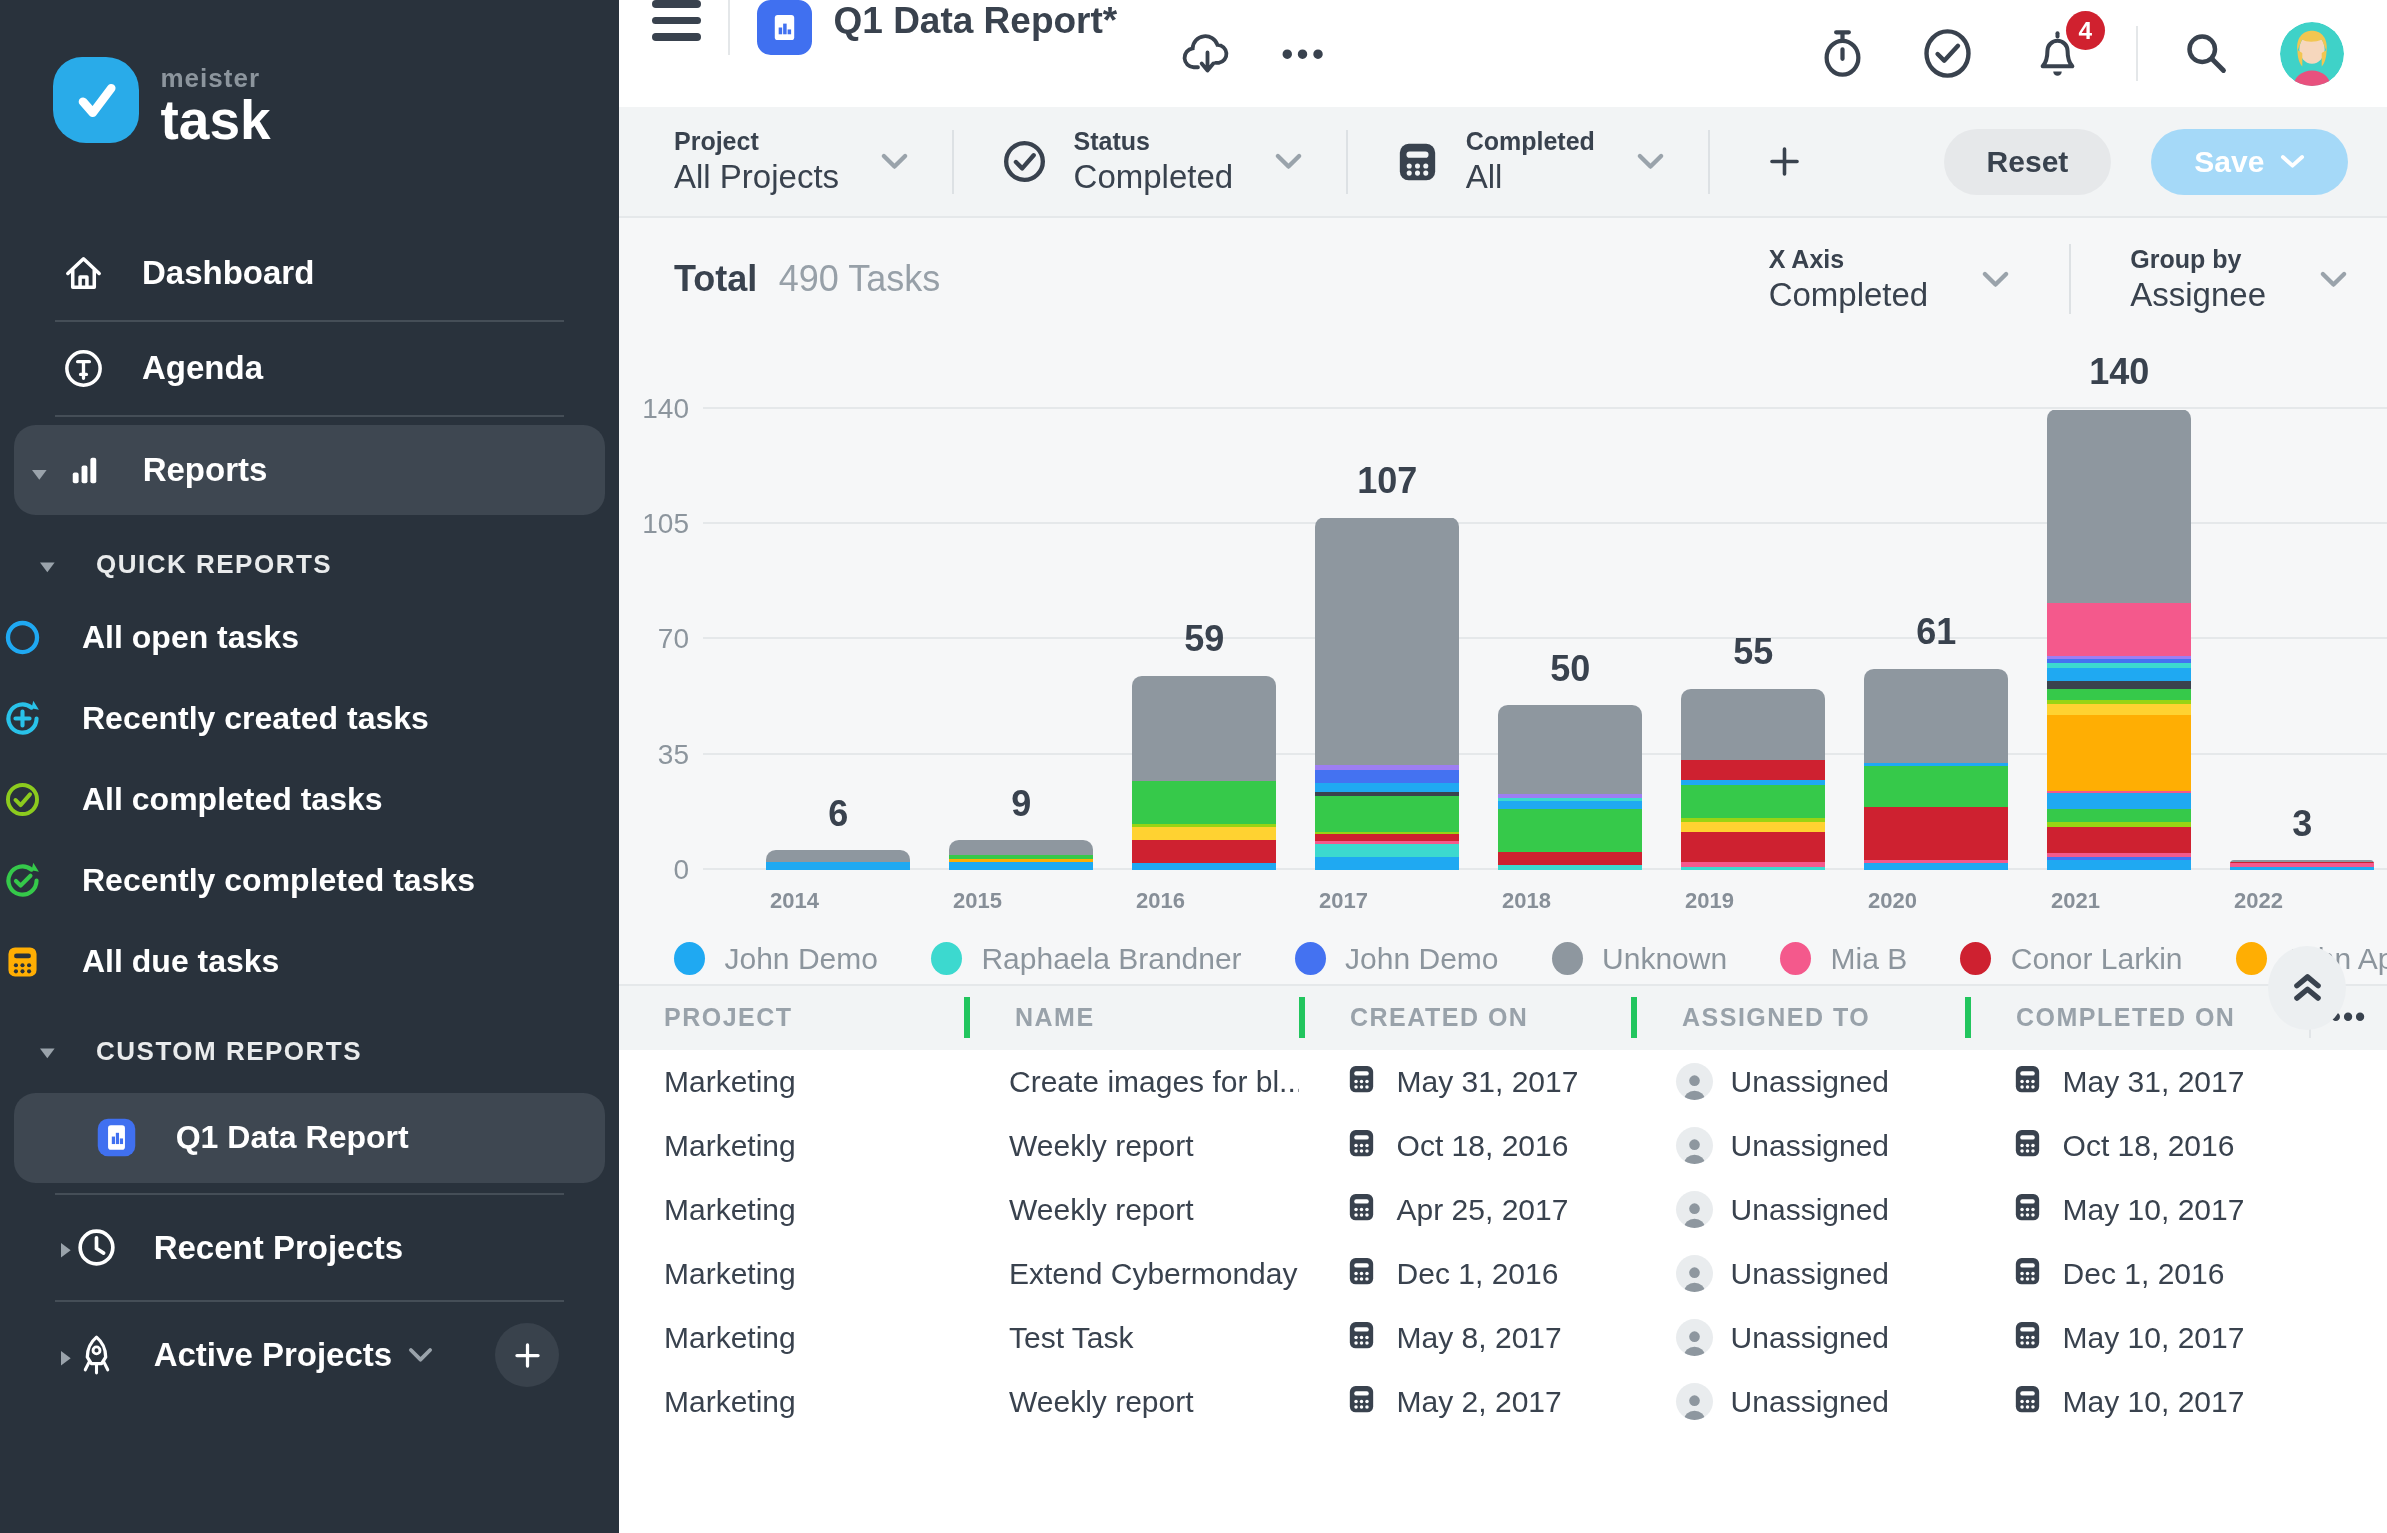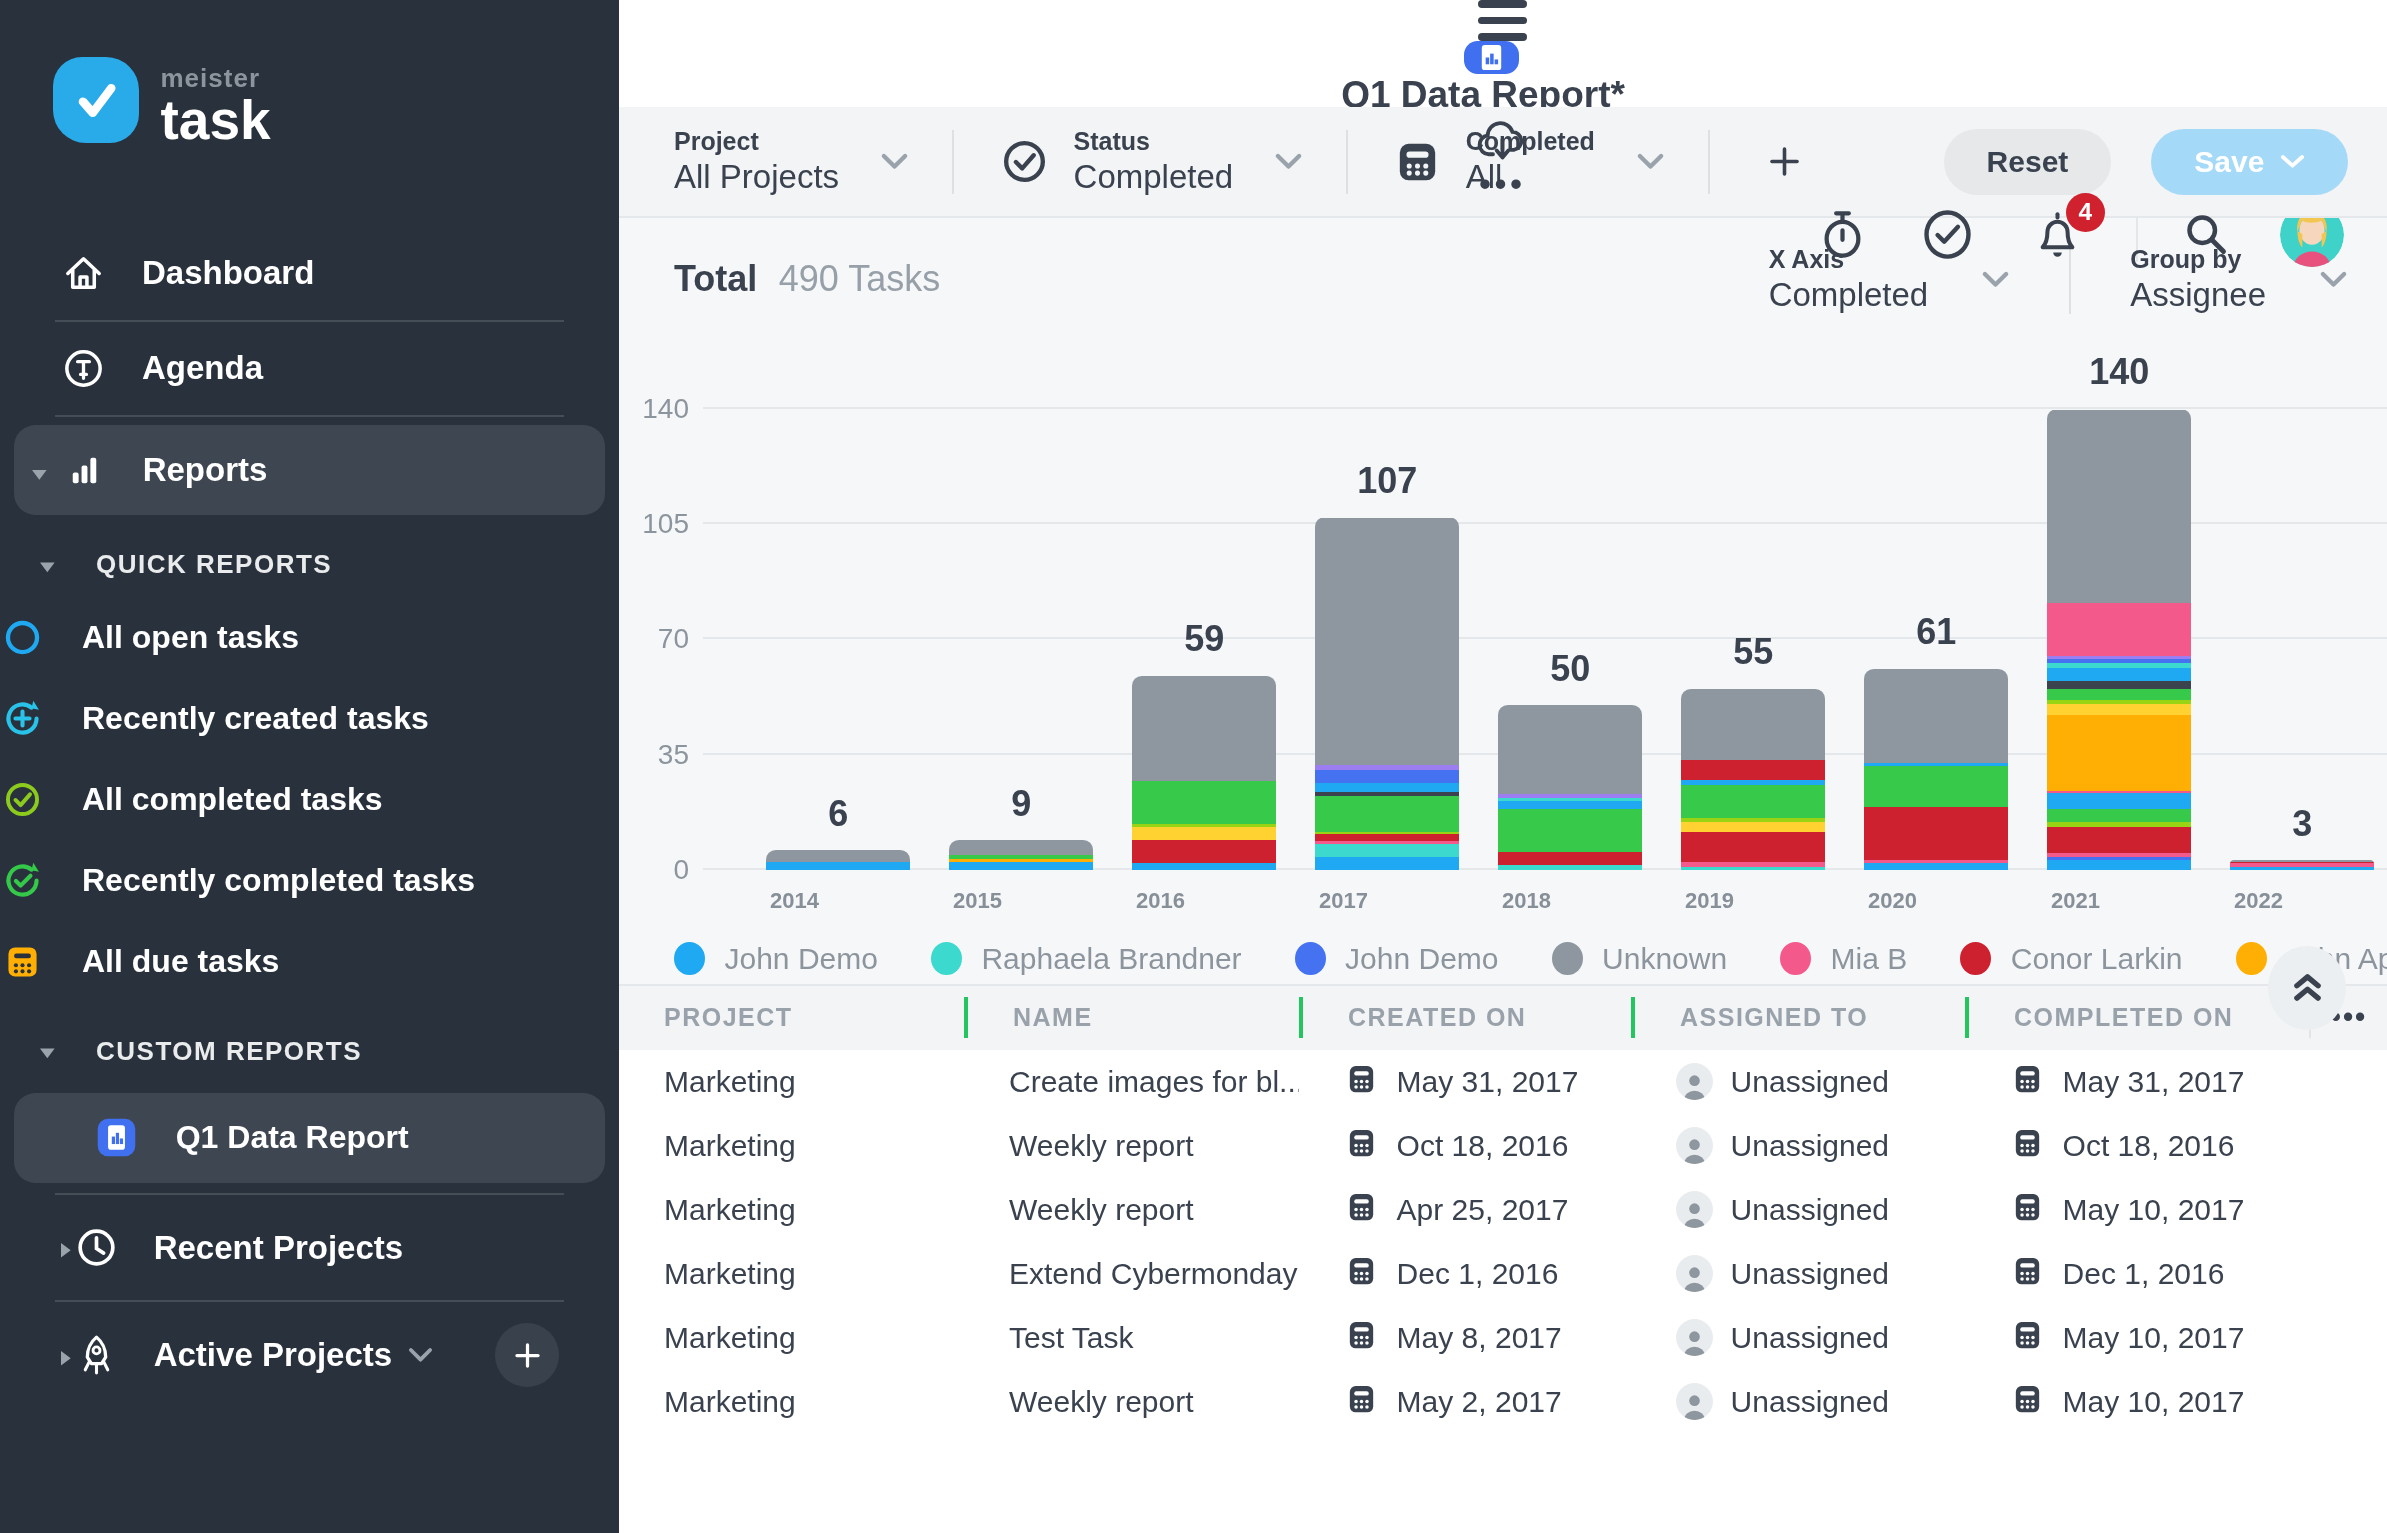--- a/index.html
+++ b/index.html
@@ -24,21 +24,21 @@
   .sub-item { display:flex; align-items:center; height:81px; font-size:32px; font-weight:bold; color:#fff; }
   .sub-item .licon { width:45px; height:45px; margin-right:37px; flex-shrink:0; display:flex; align-items:center; justify-content:center;}
   .sub-item.pill { background:#3E4751; border-radius:21.5px; margin:9.8px 13.7px; padding-left:80px; height:90px; }
   .footer-item { display:flex; align-items:center; height:90px; padding-left:60px; position:relative; font-size:33px; font-weight:bold; }
   .footer-item .licon { width:49px; height:49px; margin-right:33px; display:flex; align-items:center; justify-content:center;}
   .plus-circle { position:absolute; right:60px; width:64px; height:64px; border-radius:50%; background:#39424C; display:flex; align-items:center; justify-content:center; }
   .chev-sm { margin-left:15.6px; display:inline-flex; }
 
   
   .main { flex:1; display:flex; flex-direction:column; min-width:0; background:#F6F7F8; }
-  .topbar { height:107px; background:#fff; display:flex; align-items:center; padding:0 43px 0 42px; flex-shrink:0;flex-direction:column; }
+  .topbar { height:107px; background:#fff; display:flex; padding:0 43px 0 33px; flex-shrink:0; }
   .hamburger { width:49px; display:flex; flex-direction:column; gap:8.8px; cursor:pointer; }
   .hamburger div { height:7.8px; border-radius:3.9px; background:#39424E; }
   .vdiv { width:2px; height:55px; background:#E4E7E9; margin:0 27px; }
   .doc-badge { width:55px; height:55px; border-radius:13.7px; background:#4070F0; display:flex; align-items:center; justify-content:center; margin-right:21.5px; }
   .tb-title { font-size:37px; font-weight:bold; color:#39424E; margin-right:39px; white-space:nowrap; }
   .tb-icon { display:flex; align-items:center; justify-content:center; margin:0 23.4px; position:relative; }
   .tb-right { margin-left:auto; display:flex; align-items:center; }
   .badge { position:absolute; top:-15.6px; right:-21.5px; min-width:39px; height:39px; border-radius:19.5px; background:#D0212F; color:#fff; font-size:24.4px; font-weight:bold; display:flex; align-items:center; justify-content:center; padding:0 7.8px; }
   .avatar { width:64px; height:64px; border-radius:50%; overflow:hidden; margin-left:25px; }
 
@@ -82,21 +82,21 @@
   .legend-rows { display:flex; flex-direction:column; gap:14px; }
   .legend-row { display:flex; align-items:center; flex-wrap:nowrap; gap:53px; }
   .lg-item { display:flex; align-items:center; gap:19.5px; font-size:30px; color:#8C959D; white-space:nowrap; }
   .lg-dot { width:31px; height:33px; border-radius:50%; flex-shrink:0; }
   .lg-more { font-size:30px; color:#8C959D; }
   .collapse-btn { position:absolute; right:41px; top:13.7px; width:78px; height:84px; border-radius:50%; background:#ECEFF1; display:flex; align-items:center; justify-content:center; cursor:pointer; }
 
   
   .table { flex:1; display:flex; flex-direction:column; min-height:0; border-top:2px solid #E5E8EA; }
   .thead { height:64px; background:#F2F4F5; display:flex; align-items:center; flex-shrink:0; }
-  .th { font-size:25px; font-weight:bold; letter-spacing:1.5px; color:#99A2AA; padding-left:45px; border-left:4px solid #22c55e; height:41px; display:flex; align-items:center; }
+  .th { font-size:25px; font-weight:bold; letter-spacing:1.5px; color:#99A2AA; padding-left:45px; border-left:6px solid #22c55e; height:41px; display:flex; align-items:center; }
   .th:first-child { border-left:none; }
   .th-dots { margin-left:auto; width:78px; border-left:2px solid #E2E5E8; height:41px; display:flex; align-items:center; justify-content:center; color:#39424E; font-size:29px; letter-spacing:2px; font-weight:bold; }
   .tbody { flex:1; background:#fff; overflow:hidden; }
   .tr { height:64px; display:flex; align-items:center; background:#fff; }
   .td { padding-left:45px; font-size:30px; color:#39424E; display:flex; align-items:center; gap:17.6px; white-space:nowrap; overflow:hidden; }
   .c1 { width:345px; } .c2 { width:335px; } .c3 { width:332px; } .c4 { width:334px; } .c5 { flex:1; }
   .pers { width:37px; height:37px; border-radius:50%; background:#E9ECEE; display:flex; align-items:flex-end; justify-content:center; overflow:hidden; flex-shrink:0;}
 </style>
 </head>
 <body>

